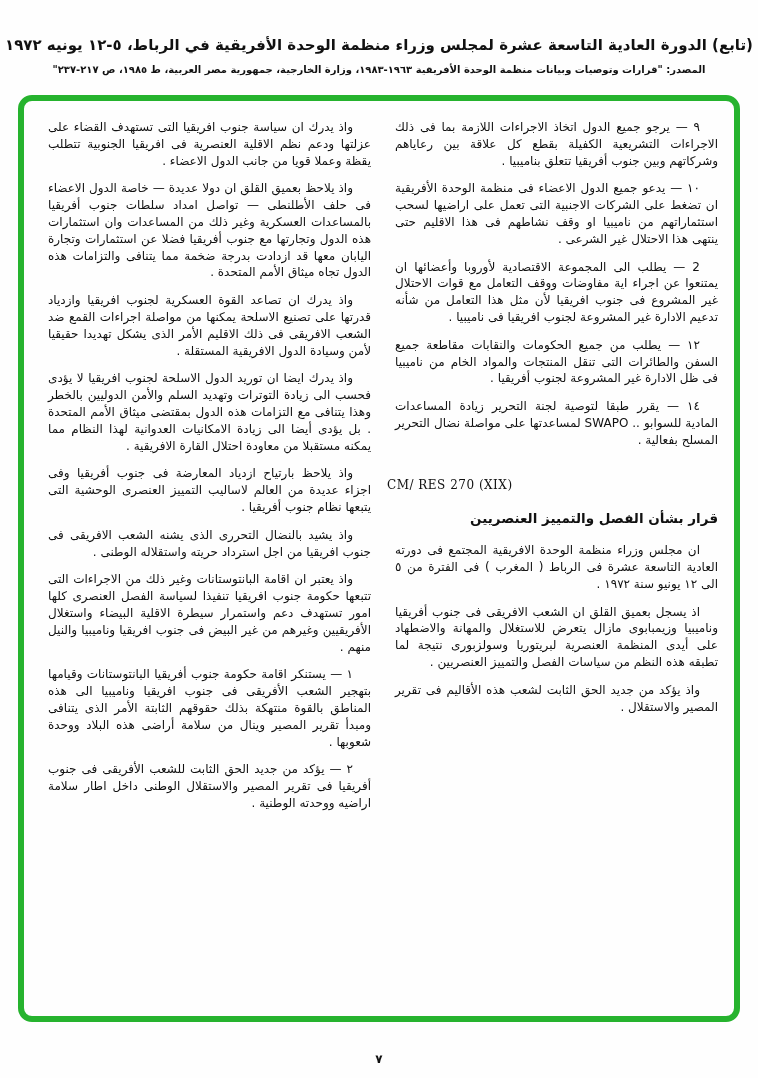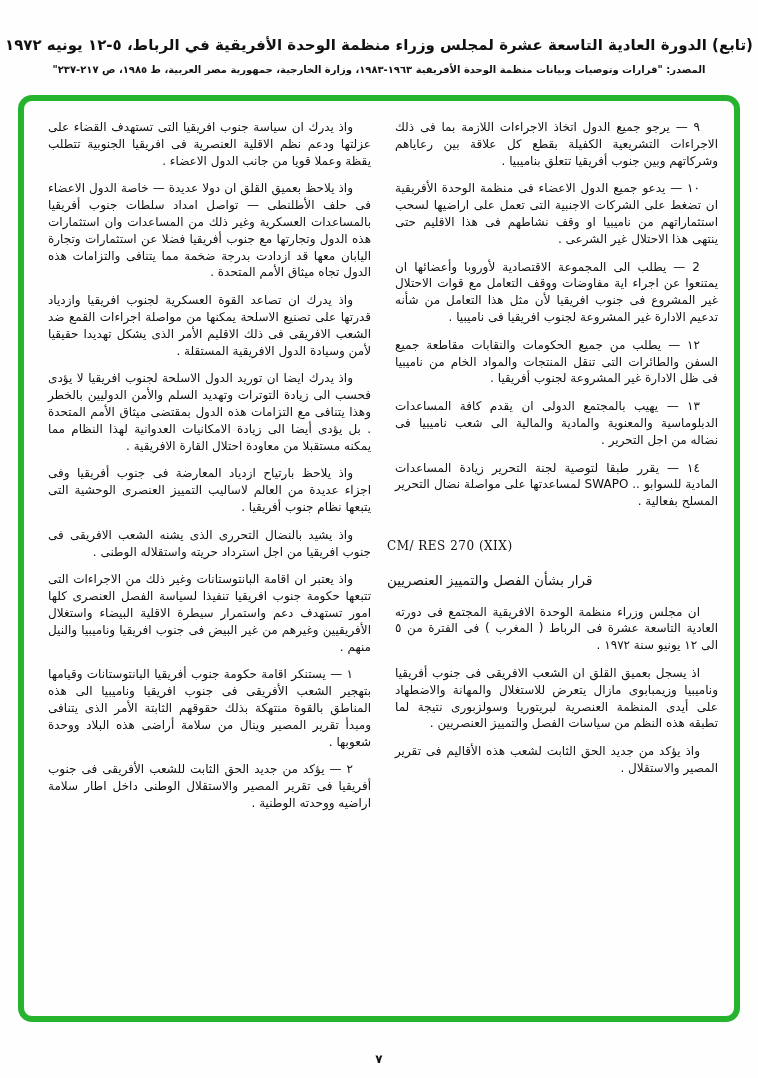--- a/index.html
+++ b/index.html
@@ -16,42 +16,41 @@
     padding:18px 16px 10px 16px;overflow:hidden;background:#fefefe;
   }
   .columns{display:flex;direction:rtl;gap:16px;height:100%;}
   .col{flex:1;min-width:0;direction:rtl;text-align:justify;font-size:12px;line-height:1.4;}
   .col p{margin:0 0 11px 8px;}
   p.body{text-indent:18px;}
   p.ref{
     direction:ltr;text-align:left;font-family:"DejaVu Serif",serif;
     font-size:12px;margin:28px 0 16px 0;text-indent:0;letter-spacing:.5px;
   }
-  p.heading{font-weight:normal;text-align:left;font-size:13.5px;margin:0 0 14px 0;text-indent:0;}
+  p.heading{font-weight:bold;text-align:right;font-size:13.5px;margin:0 0 14px 0;text-indent:0;}
   .page-number{
     position:absolute;bottom:12px;left:0;width:758px;text-align:center;
     font-size:12px;font-weight:bold;
   }
 </style>
 </head>
 <body>
 
 <div class="header">
   <div class="title-line">(تابع) الدورة العادية التاسعة عشرة لمجلس وزراء منظمة الوحدة الأفريقية في الرباط، ٥-١٢ يونيه ١٩٧٢</div>
   <div class="source-line">المصدر: "قرارات وتوصيات وبيانات منظمة الوحدة الأفريقية ١٩٦٣-١٩٨٣، وزارة الخارجية، جمهورية مصر العربية، ط ١٩٨٥، ص ٢١٧-٢٣٧"</div>
 </div>
 
 <div class="frame" style="border-color: rgb(38, 179, 46);">
   <div class="columns">
     <div class="col">
         <p class="body">٩ — يرجو جميع الدول اتخاذ الاجراءات اللازمة بما فى ذلك الاجراءات التشريعية الكفيلة بقطع كل علاقة بين رعاياهم وشركاتهم وبين جنوب أفريقيا تتعلق بناميبيا .</p>
         <p class="body">١٠ — يدعو جميع الدول الاعضاء فى منظمة الوحدة الأفريقية ان تضغط على الشركات الاجنبية التى تعمل على اراضيها لسحب استثماراتهم من ناميبيا او وقف نشاطهم فى هذا الاقليم حتى ينتهى هذا الاحتلال غير الشرعى .</p>
         <p class="body">2 — يطلب الى المجموعة الاقتصادية لأوروبا وأعضائها ان يمتنعوا عن اجراء اية مفاوضات ووقف التعامل مع قوات الاحتلال غير المشروع فى جنوب افريقيا لأن مثل هذا التعامل من شأنه تدعيم الادارة غير المشروعة لجنوب افريقيا فى ناميبيا .</p>
         <p class="body">١٢ — يطلب من جميع الحكومات والنقابات مقاطعة جميع السفن والطائرات التى تنقل المنتجات والمواد الخام من ناميبيا فى ظل الادارة غير المشروعة لجنوب أفريقيا .</p>
-        <p class="body">١٣ — يهيب بالمجتمع الدولى ان يقدم كافة المساعدات الدبلوماسية والمعنوية والمادية والمالية الى شعب ناميبيا فى نضاله من اجل التحرير .</p>
         <p class="body">١٤ — يقرر طبقا لتوصية لجنة التحرير زيادة المساعدات المادية للسوابو .. SWAPO لمساعدتها على مواصلة نضال التحرير المسلح بفعالية .</p>
         <p class="ref">CM/ RES 270 (XIX)</p>
         <p class="heading">قرار بشأن الفصل والتمييز العنصريين</p>
         <p class="body">ان مجلس وزراء منظمة الوحدة الافريقية المجتمع فى دورته العادية التاسعة عشرة فى الرباط ( المغرب ) فى الفترة من ٥ الى ١٢ يونيو سنة ١٩٧٢ .</p>
         <p class="body">اذ يسجل بعميق القلق ان الشعب الافريقى فى جنوب أفريقيا وناميبيا وزيمبابوى مازال يتعرض للاستغلال والمهانة والاضطهاد على أيدى المنظمة العنصرية لبريتوريا وسولزبورى نتيجة لما تطبقه هذه النظم من سياسات الفصل والتمييز العنصريين .</p>
         <p class="body">واذ يؤكد من جديد الحق الثابت لشعب هذه الأقاليم فى تقرير المصير والاستقلال .</p>
       </div>
     <div class="col">
         <p class="body">واذ يدرك ان سياسة جنوب افريقيا التى تستهدف القضاء على عزلتها ودعم نظم الاقلية العنصرية فى افريقيا الجنوبية تتطلب يقظة وعملا قويا من جانب الدول الاعضاء .</p>
         <p class="body">واذ يلاحظ بعميق القلق ان دولا عديدة — خاصة الدول الاعضاء فى حلف الأطلنطى — تواصل امداد سلطات جنوب أفريقيا بالمساعدات العسكرية وغير ذلك من المساعدات وان استثمارات هذه الدول وتجارتها مع جنوب أفريقيا فضلا عن استثمارات وتجارة اليابان معها قد ازدادت بدرجة ضخمة مما يتنافى والتزامات هذه الدول تجاه ميثاق الأمم المتحدة .</p>

